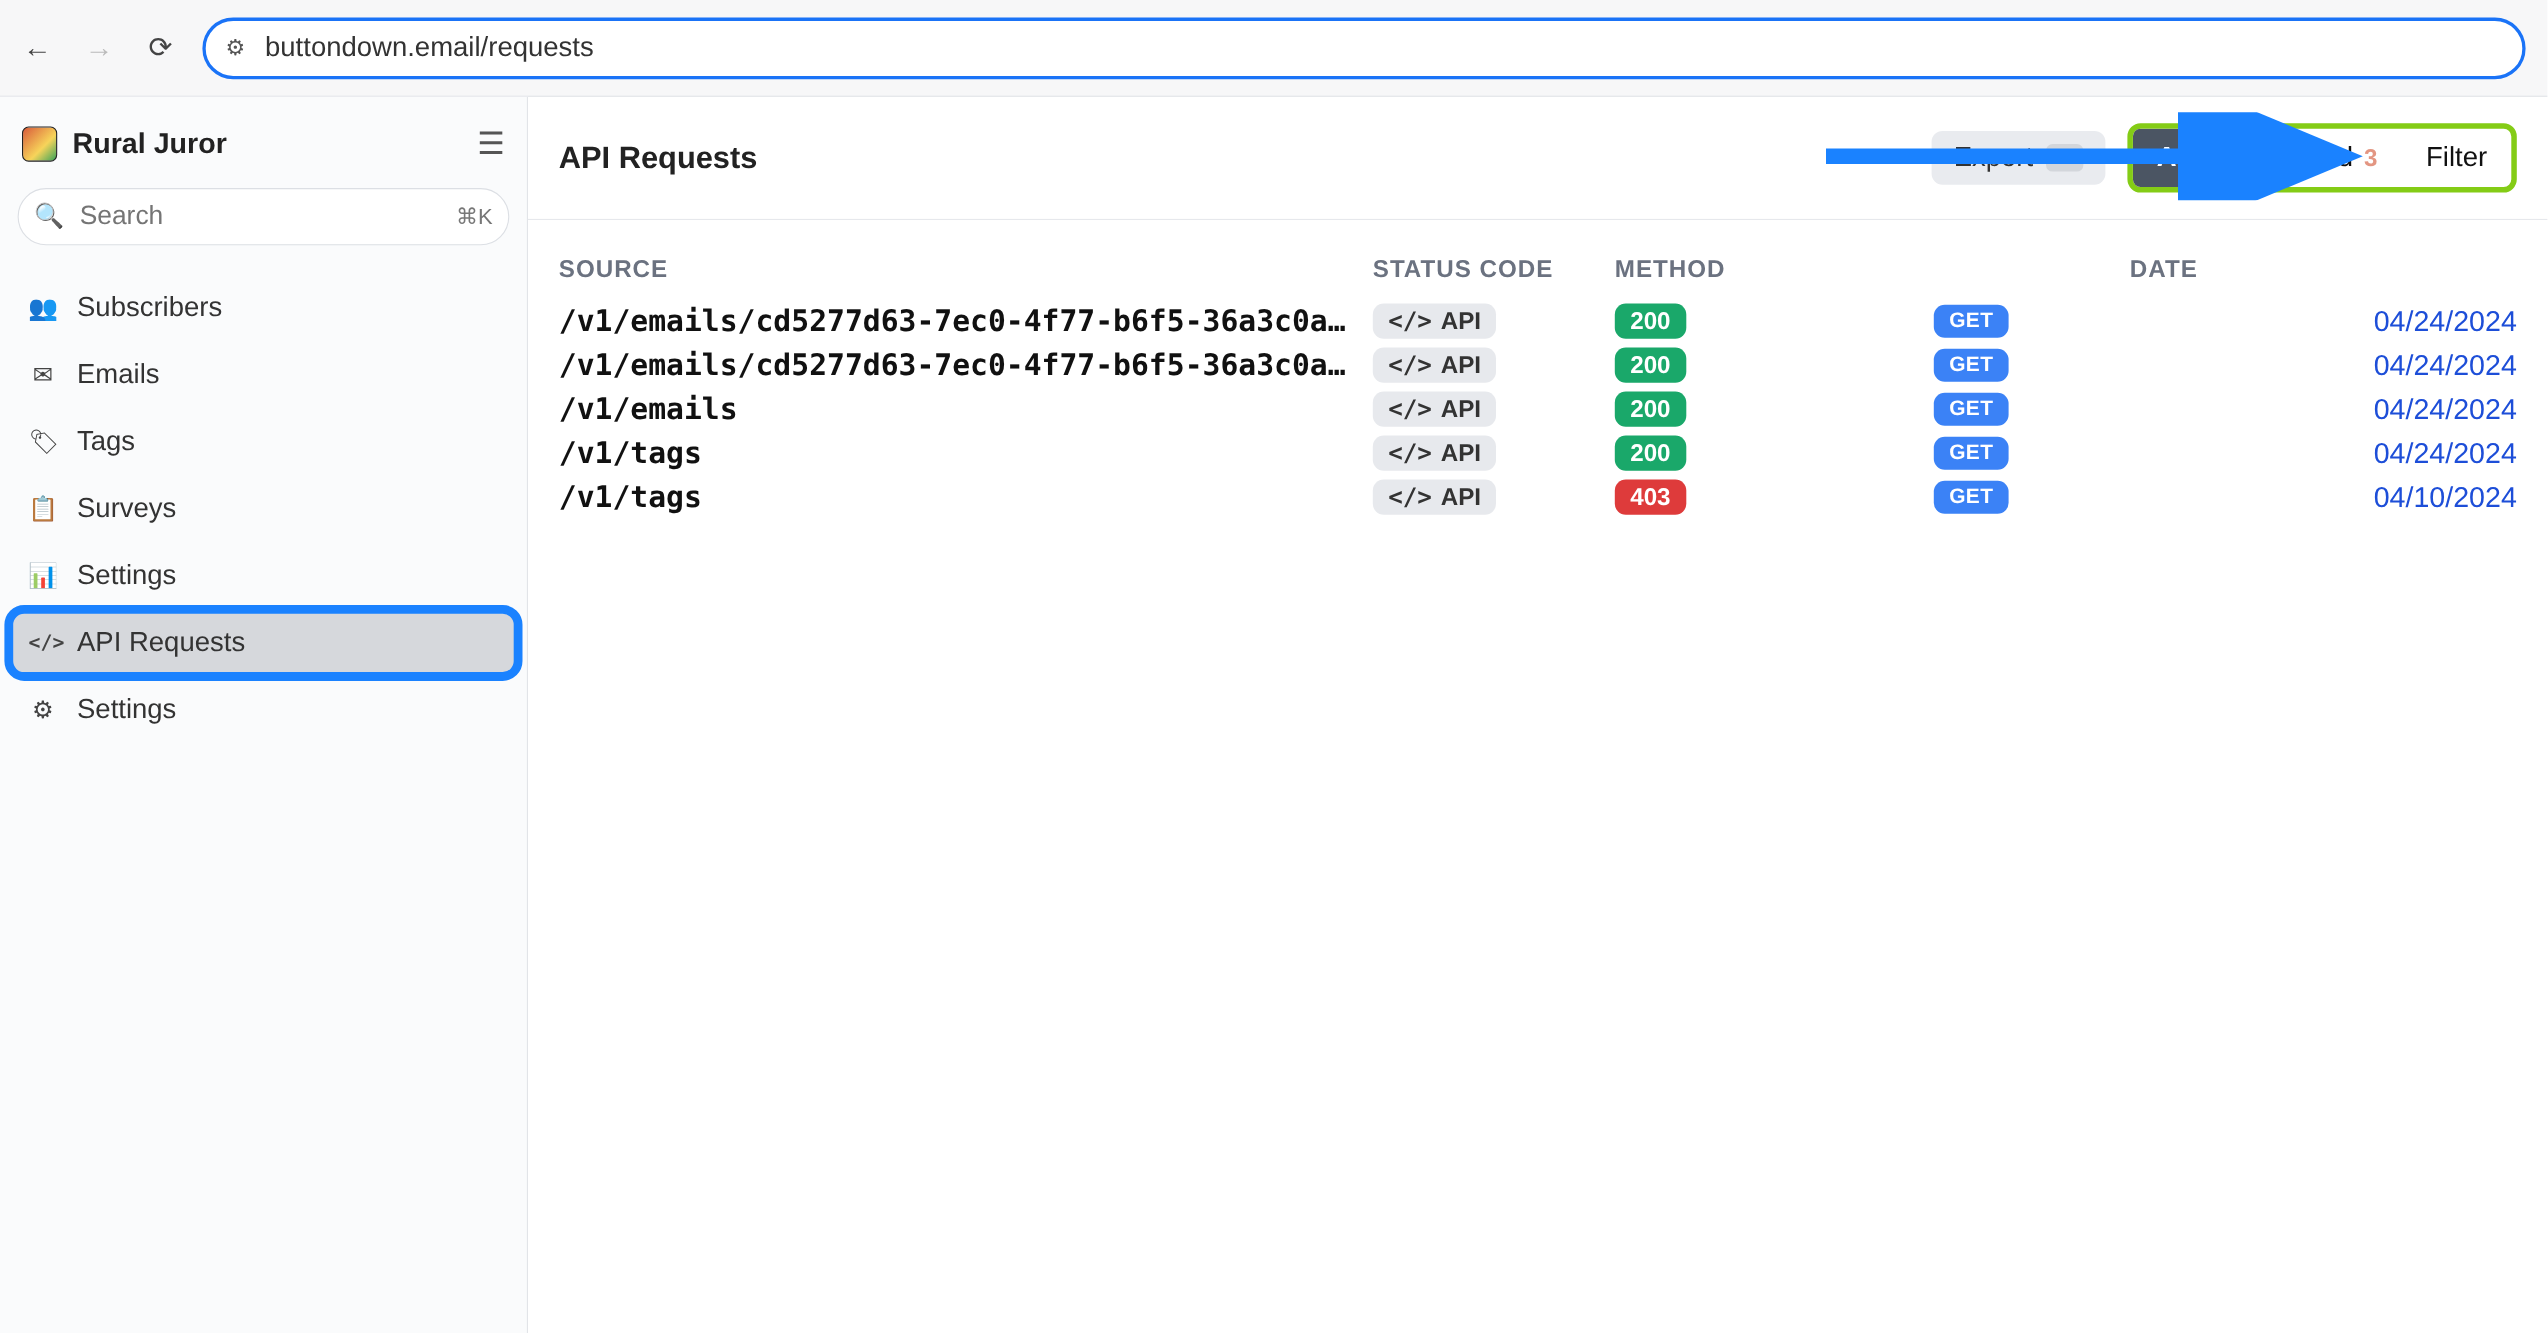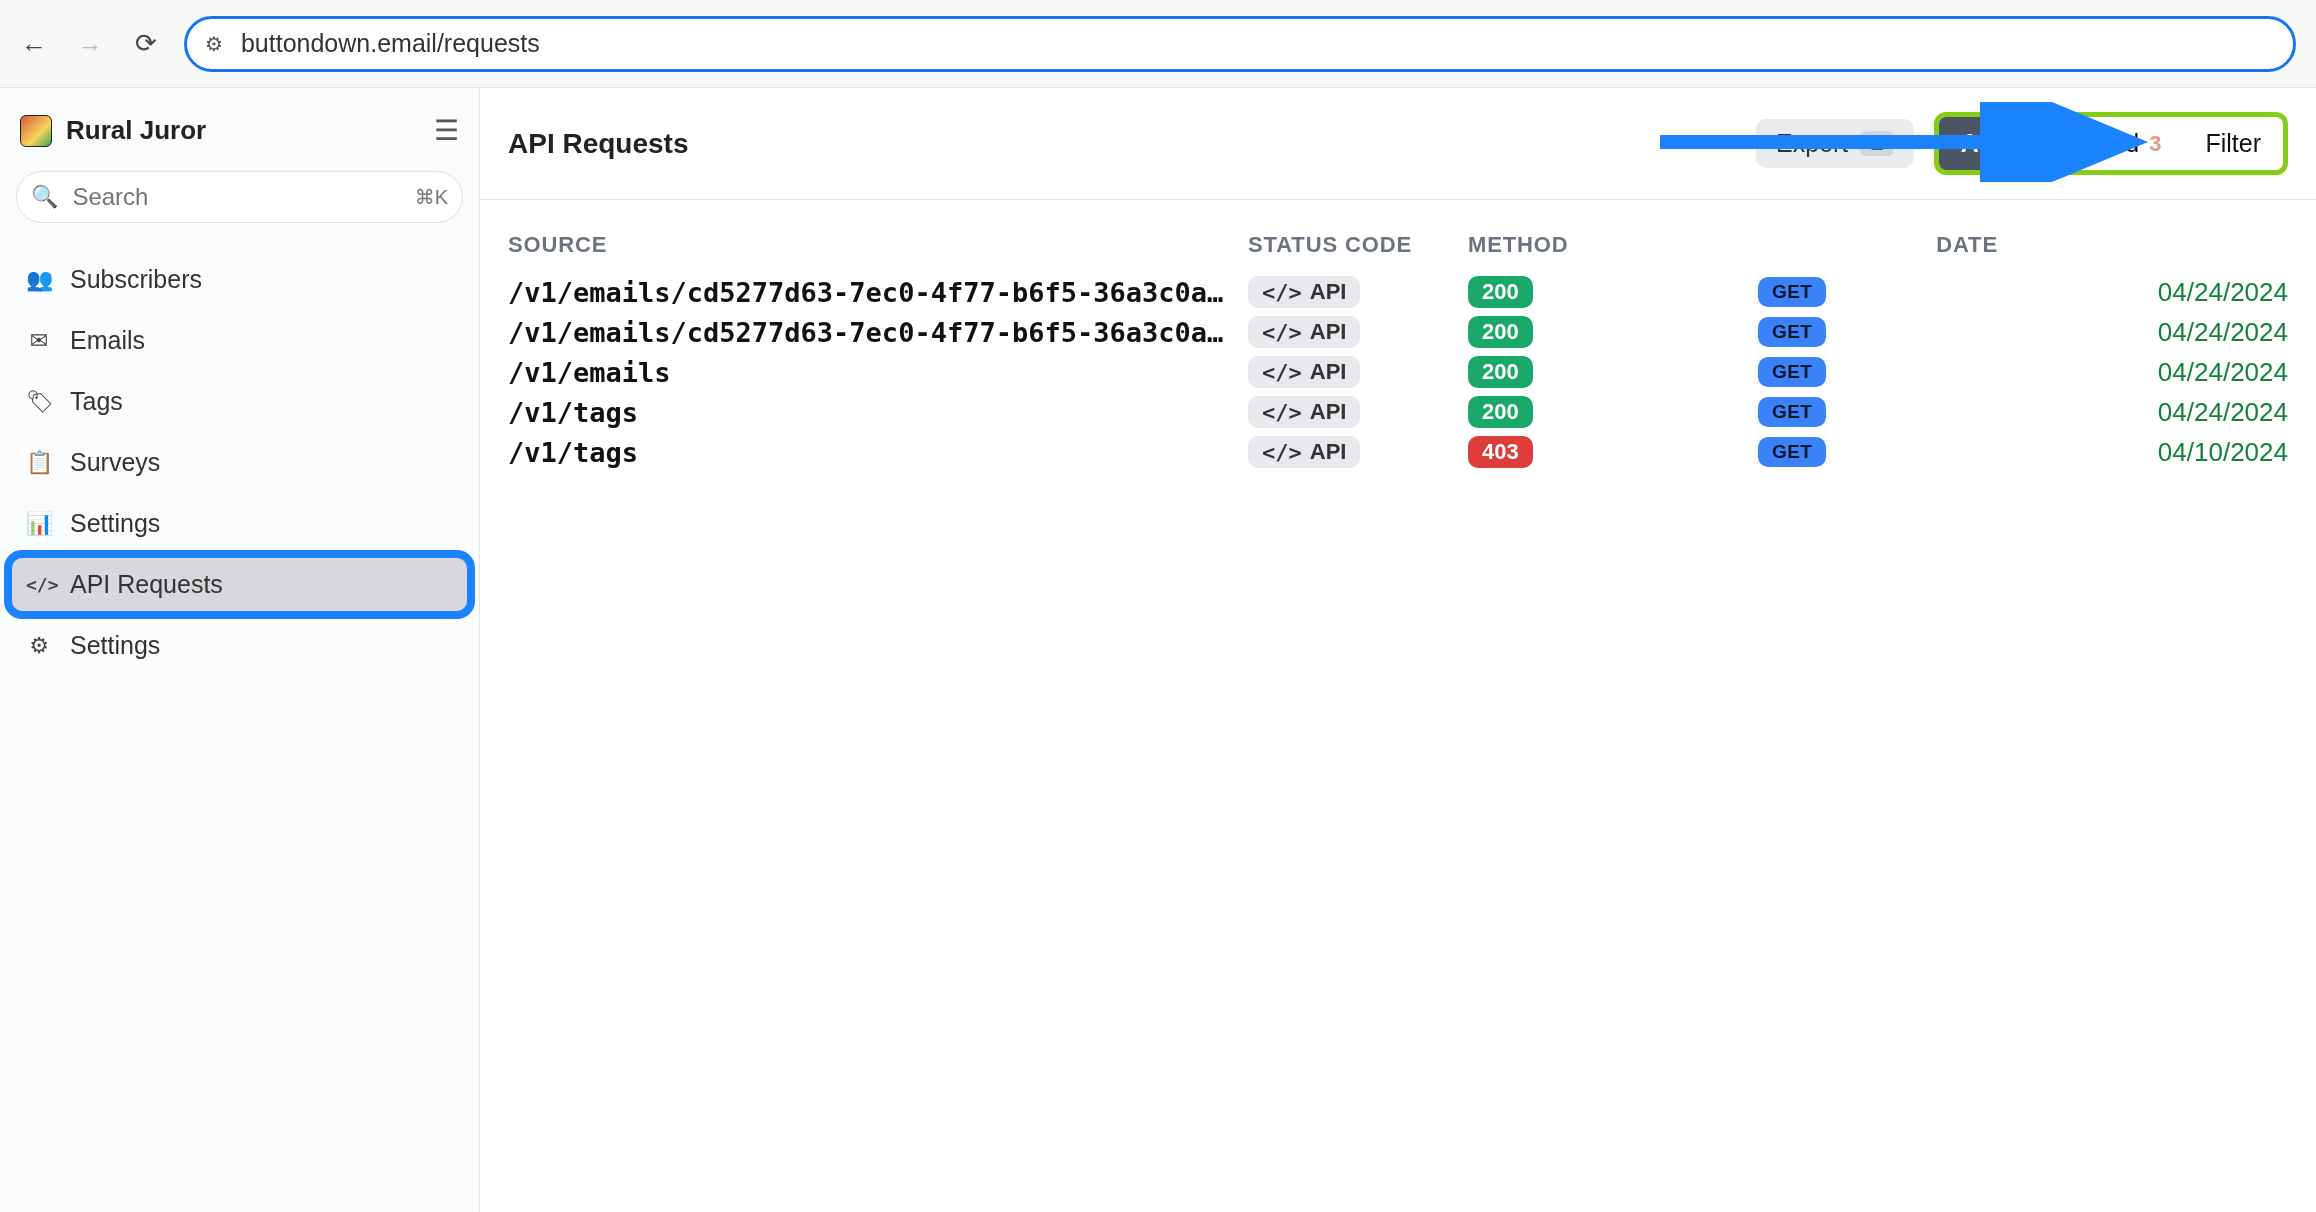--- a/index.html
+++ b/index.html
@@ -53,22 +53,22 @@
 .thead, .trow { display: grid; grid-template-columns: 1.9fr 210px 280px 240px 280px; align-items: center; column-gap: 10px; }
 .thead { color: #6b7280; font-size: 22px; font-weight: 800; letter-spacing: .04em; padding: 14px 0; }
 .thead .th-date, .trow .c-date { text-align: right; }
 .trow { padding: 4px 0; }
 .path { font-family: ui-monospace, Menlo, Consolas, monospace; font-size: 27px; font-weight: 800; color: #111; white-space: nowrap; overflow: hidden; text-overflow: ellipsis; }
 .pill { display: inline-flex; align-items: center; gap: 8px; padding: 3px 14px; border-radius: 10px; font-weight: 700; font-size: 22px; }
 .pill.src { background: #e7e9ed; color: #333; }
 .pill.src .code-ic { font-family: ui-monospace, Menlo, monospace; font-weight:700;}
 .pill.status200 { background: #1aa86a; color: #fff; }
 .pill.status403 { background: #de3b3b; color: #ffffff; }
-.pill.method { background: #3b82f6; color: #0f172a; font-size: 19px; letter-spacing:.02em; padding:4px 14px;}
-.c-date { font-size: 26px; color: #15803d; }
+.pill.method { background: #3b82f6; color: #ffffff; font-size: 19px; letter-spacing:.02em; padding:4px 14px;}
+.c-date { font-size: 26px; color: #1d4ed8; }
 .c-status, .c-method { text-align:left;}
 .th-source, .th-status, .th-method { text-align:left; }
 
 
 .arrow-svg { width: 500px; height: 80px; }
 </style>
 </head>
 <body>
 
 <div class="browser-bar">

